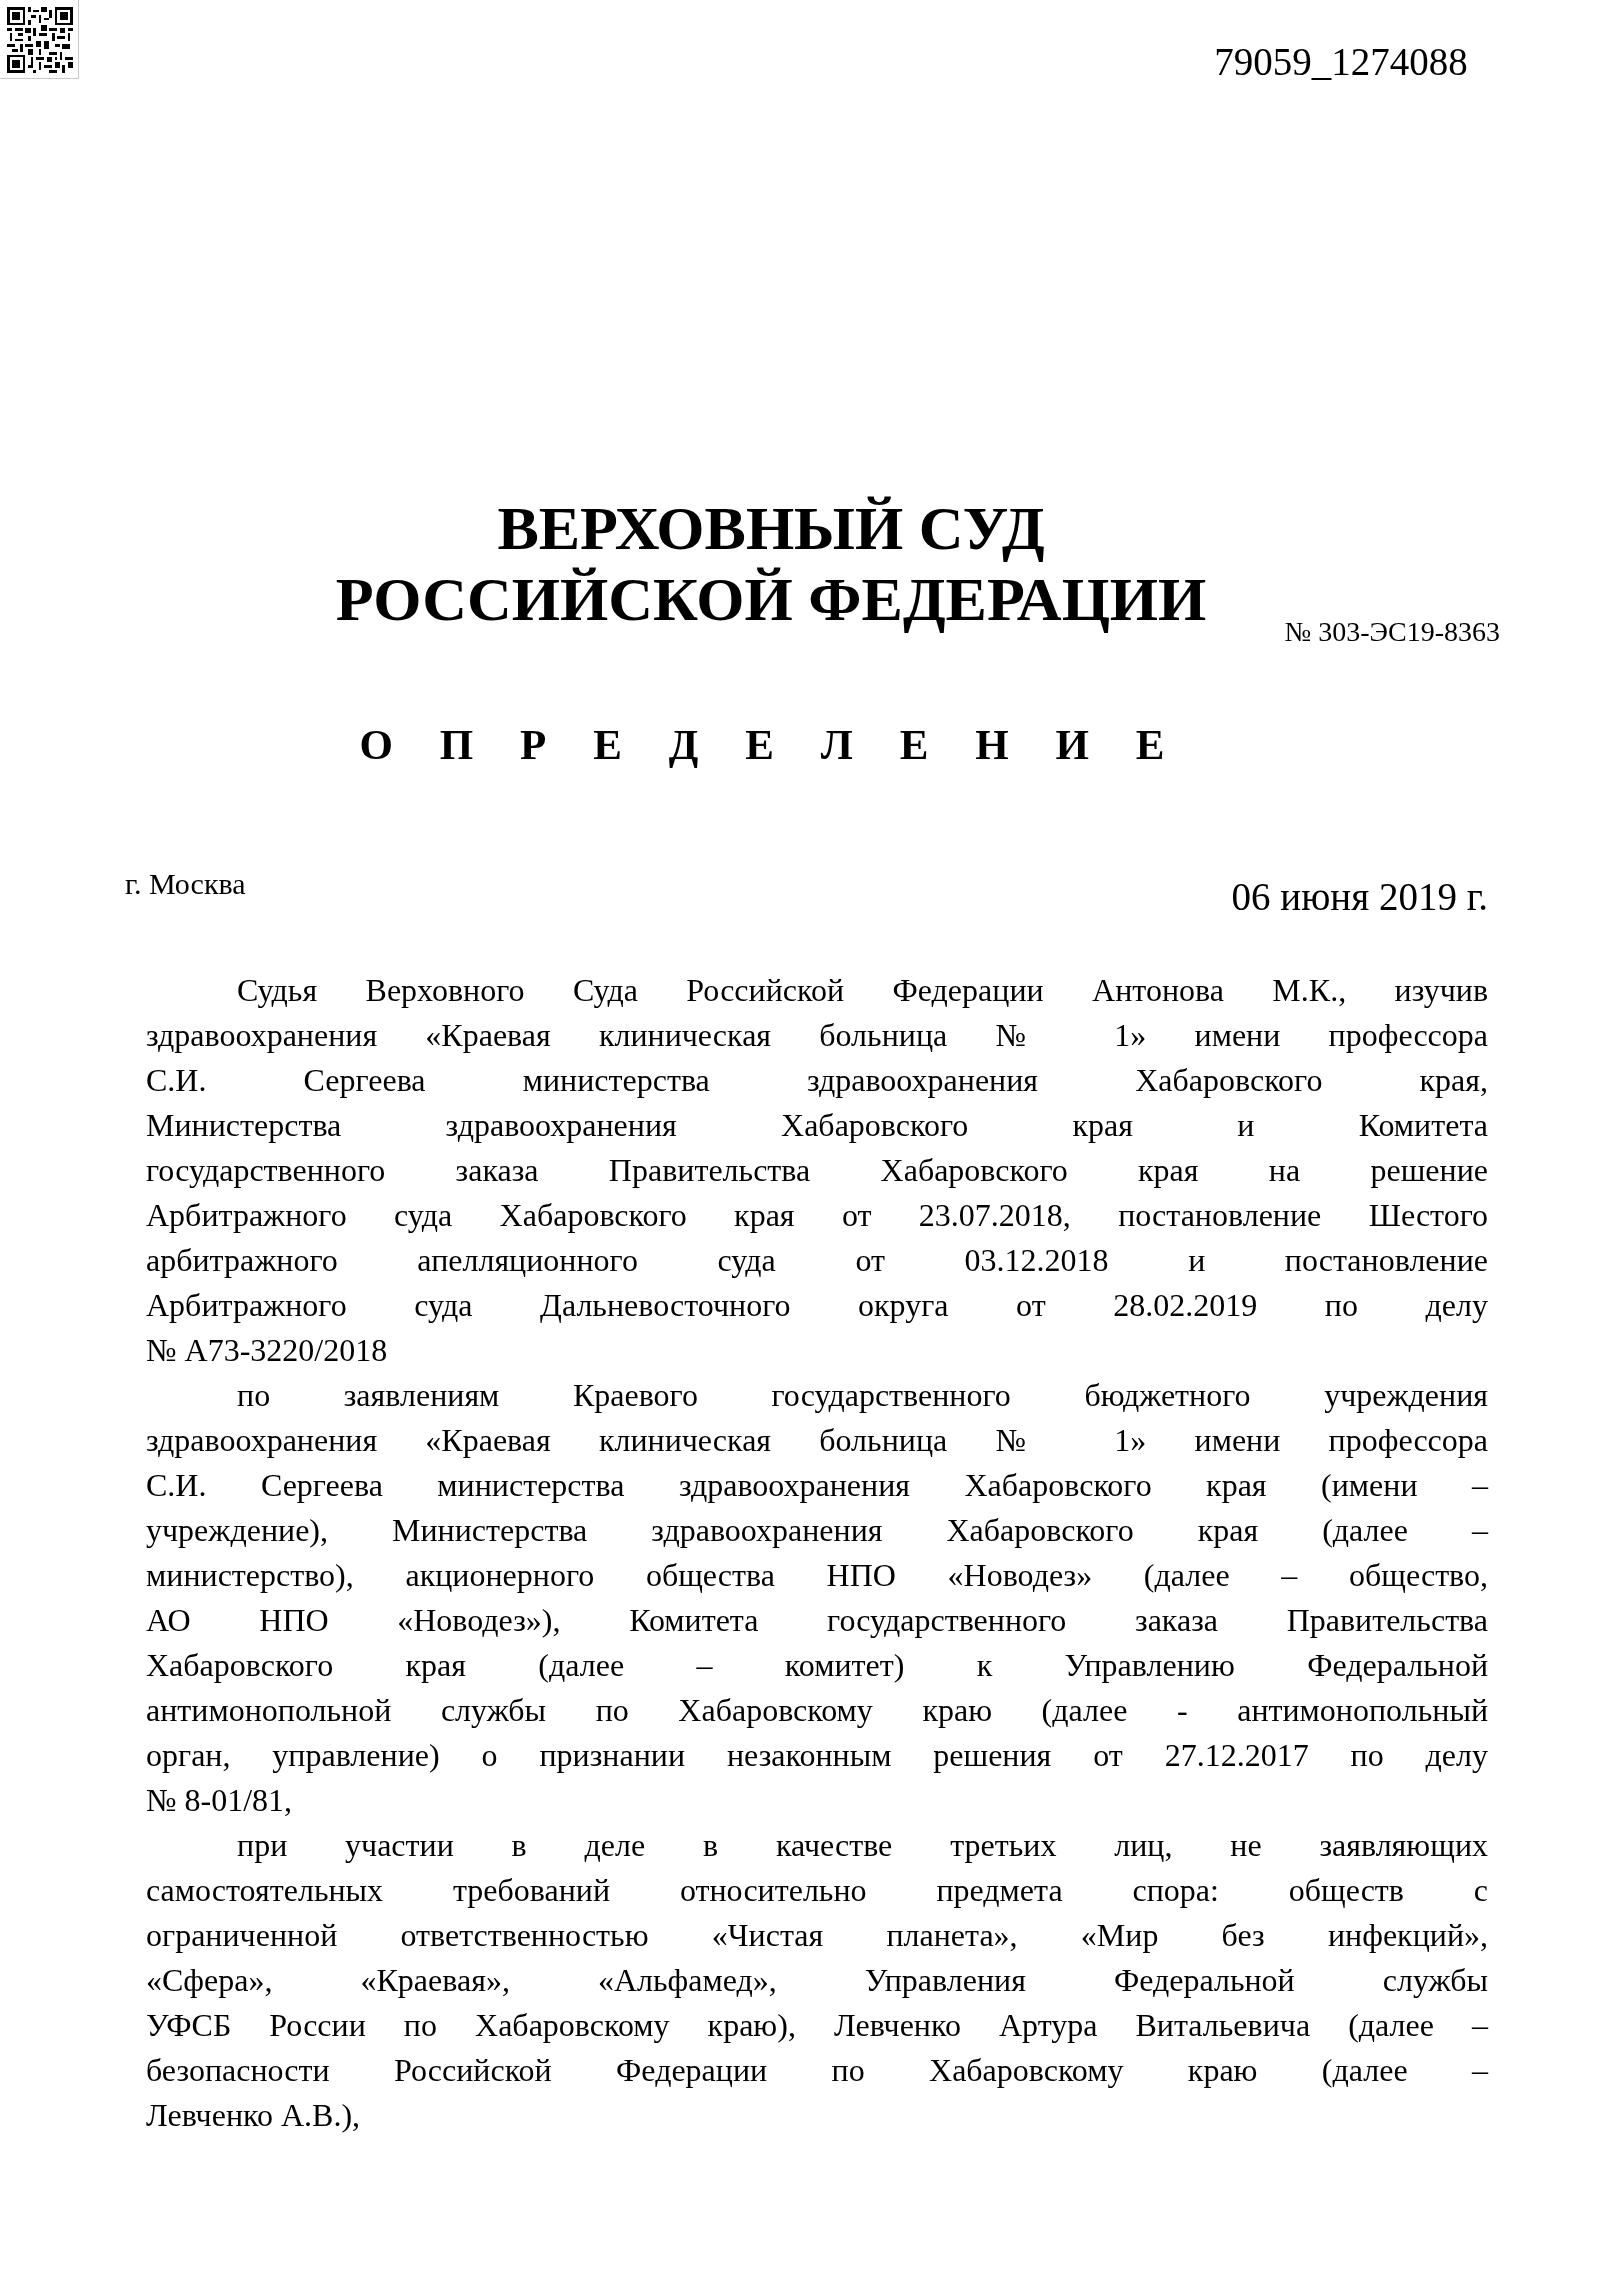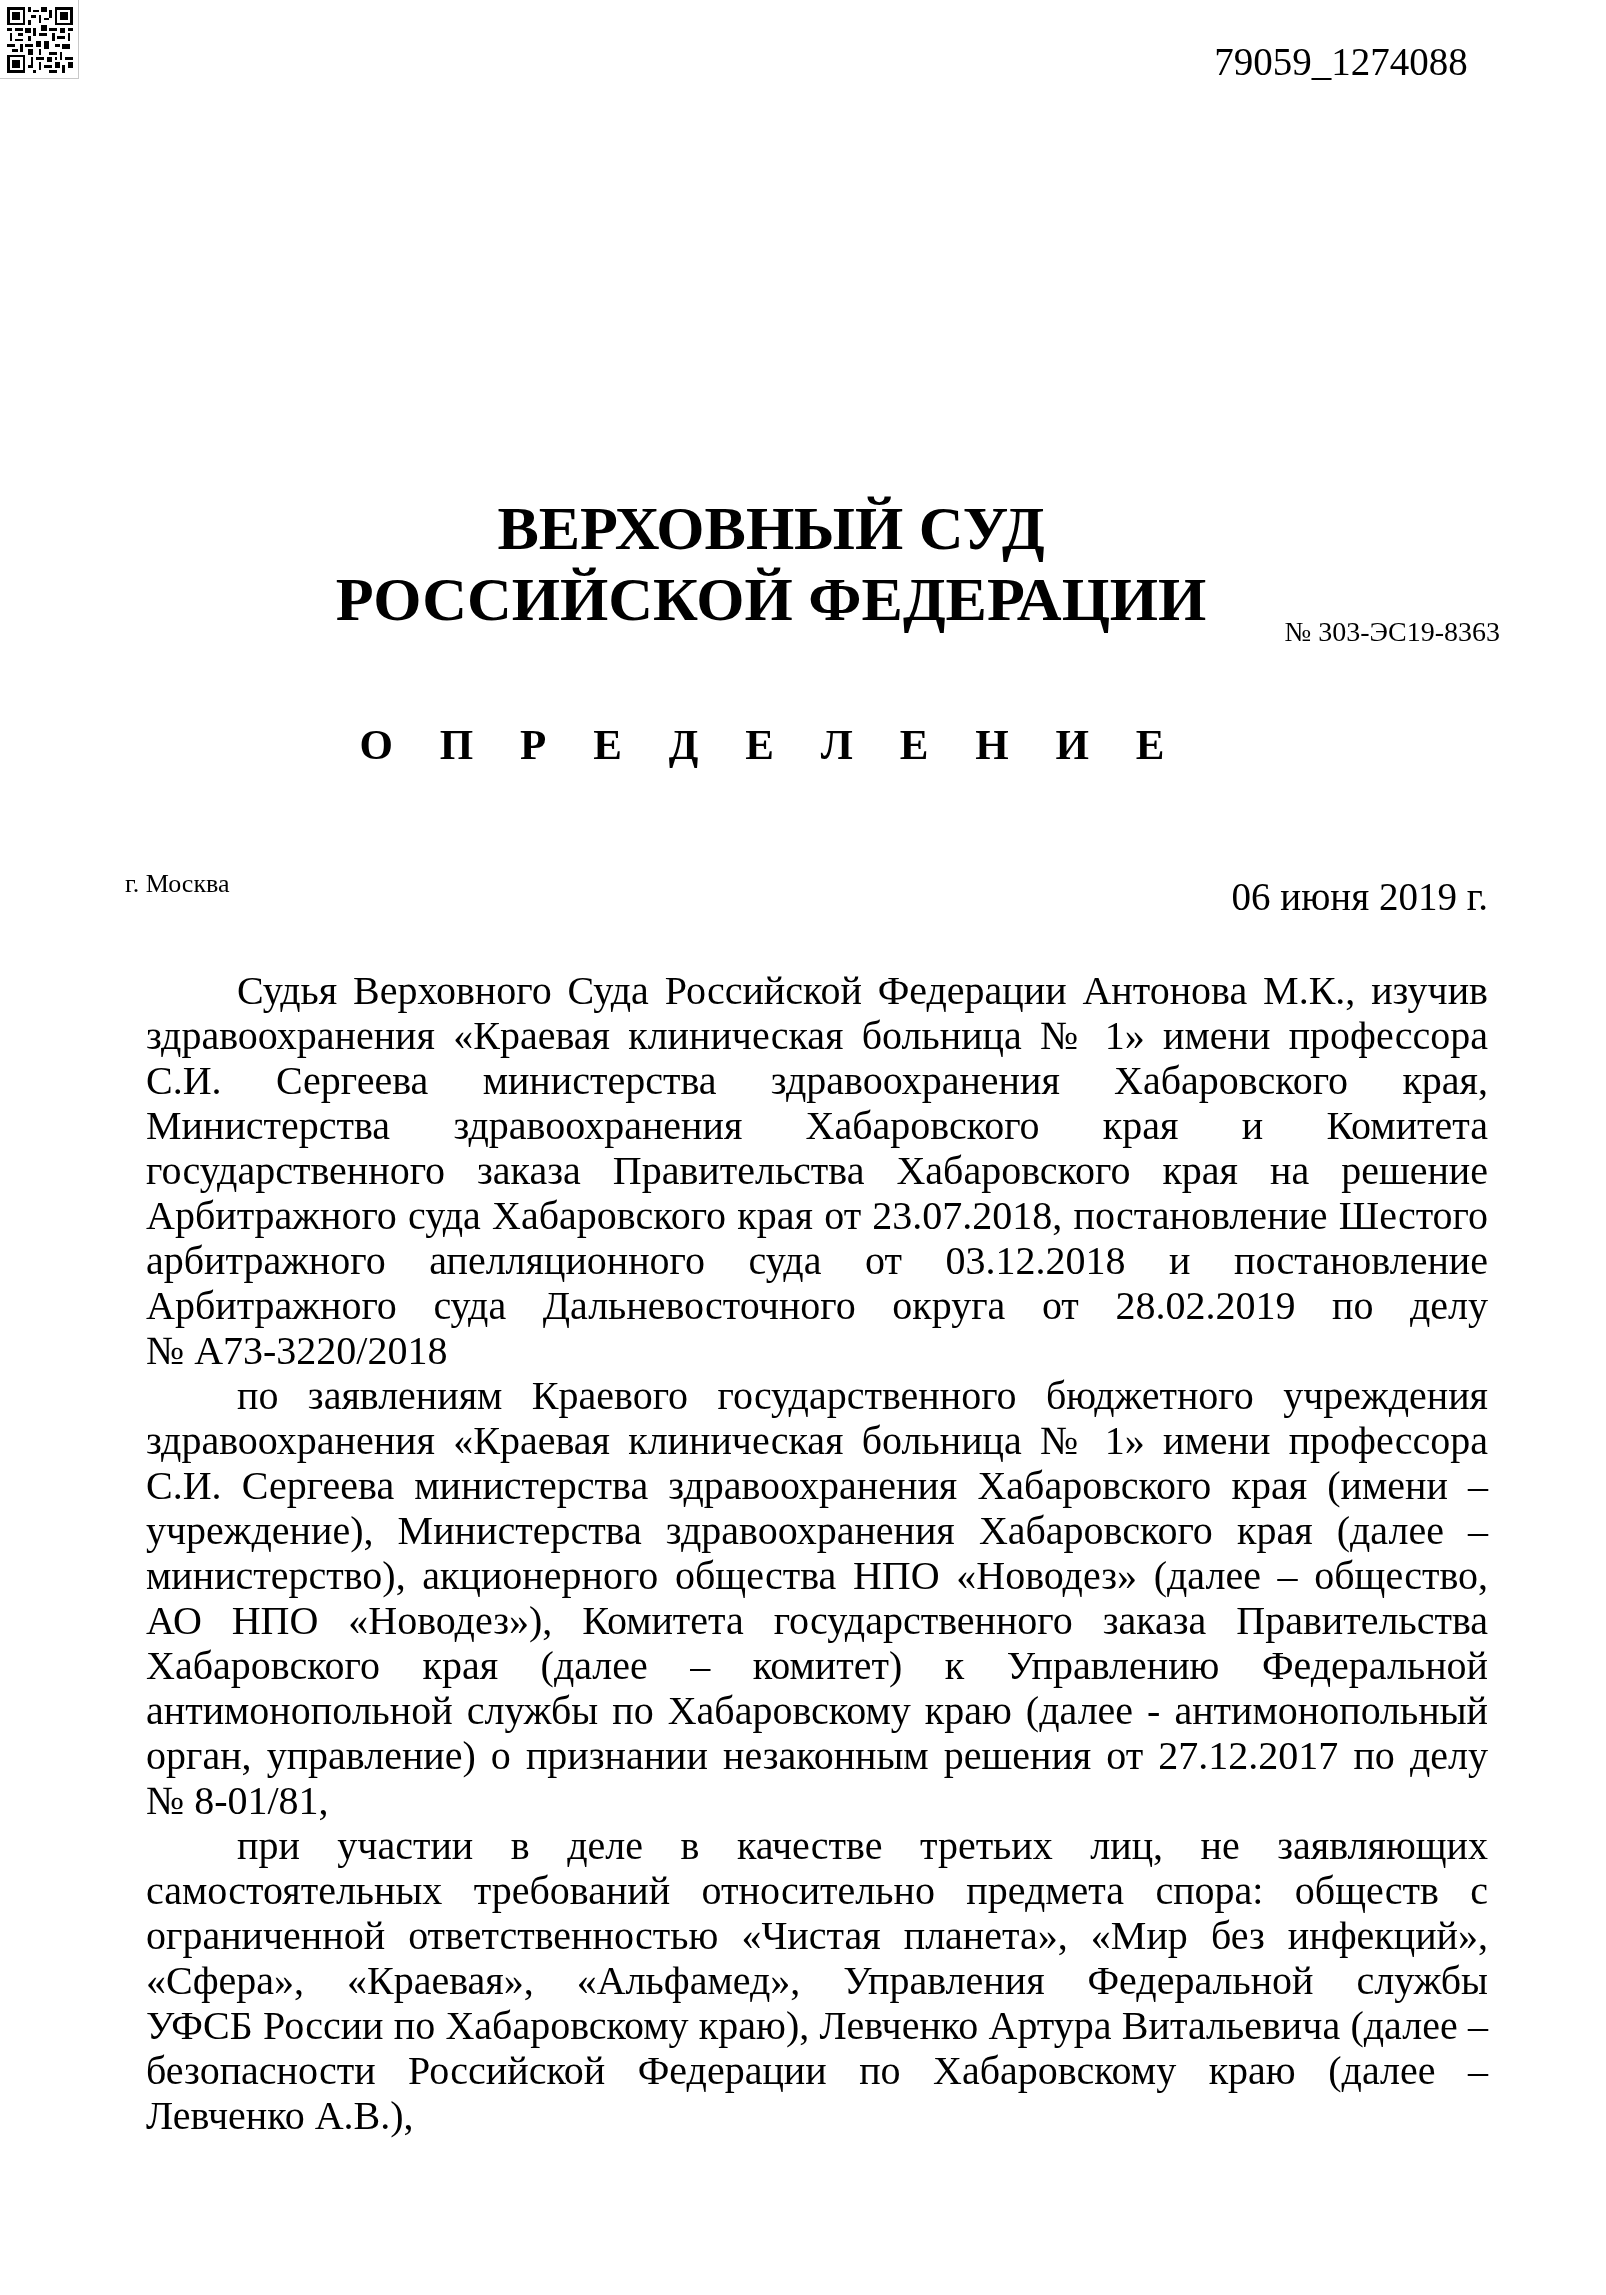--- a/index.html
+++ b/index.html
@@ -3,24 +3,24 @@
 <meta charset="utf-8">
 <style>
   html, body { margin:0; padding:0; background:#ffffff; }
   body { width:1606px; height:2295px; position:relative; overflow:hidden; color:#000; font-family:"Liberation Serif", serif; }
   .qr { position:absolute; left:0; top:0; width:79px; height:79px; background:#fff; border-right:1.3px solid #c8c8c8; border-bottom:1.3px solid #c8c8c8; box-sizing:border-box; }
   .qr svg { position:absolute; left:6.7px; top:6.7px; width:66px; height:66px; }
   .docid { position:absolute; top:40px; left:1200px; width:282px; text-align:center; font-size:39px; line-height:44px; }
   .title { position:absolute; left:0; width:1542px; text-align:center; font-weight:bold; font-size:62px; line-height:70px;margin-top:40px; }
   .case-no { position:absolute; top:610px; right:106px; font-size:28px; line-height:44px; }
   .decision { position:absolute; top:719px; left:0; width:1542px; text-align:center; font-weight:bold; font-size:43px; line-height:51px; letter-spacing:0.42em; }
-  .place { position:absolute; top:862px; left:125px; font-size:26px; line-height:44px; }
+  .place { position:absolute; top:862px; left:125px; font-size:30px; line-height:44px; }
   .date { position:absolute; top:862px; right:118px; font-size:39px; line-height:44px;margin-top:13px; }
   .body { position:absolute; left:146px; width:1342px; top:968px; }
-  .line { height:45px; line-height:45px; font-size:40px; text-align:justify; text-align-last:justify; white-space:nowrap; overflow:visible; }
+  .line { height:45px; line-height:45px; font-size:32px; text-align:justify; text-align-last:justify; white-space:nowrap; overflow:visible; }
   .line.indent { padding-left:91px; }
   .line.last { text-align-last:left; }
 </style>
 </head>
 <body>
 
 <div class="qr">
   <svg viewBox="0 0 25 25" shape-rendering="crispEdges">
     <rect x="0" y="0" width="7" height="7" fill="#000"></rect>
       <rect x="1" y="1" width="5" height="5" fill="#fff"></rect>

